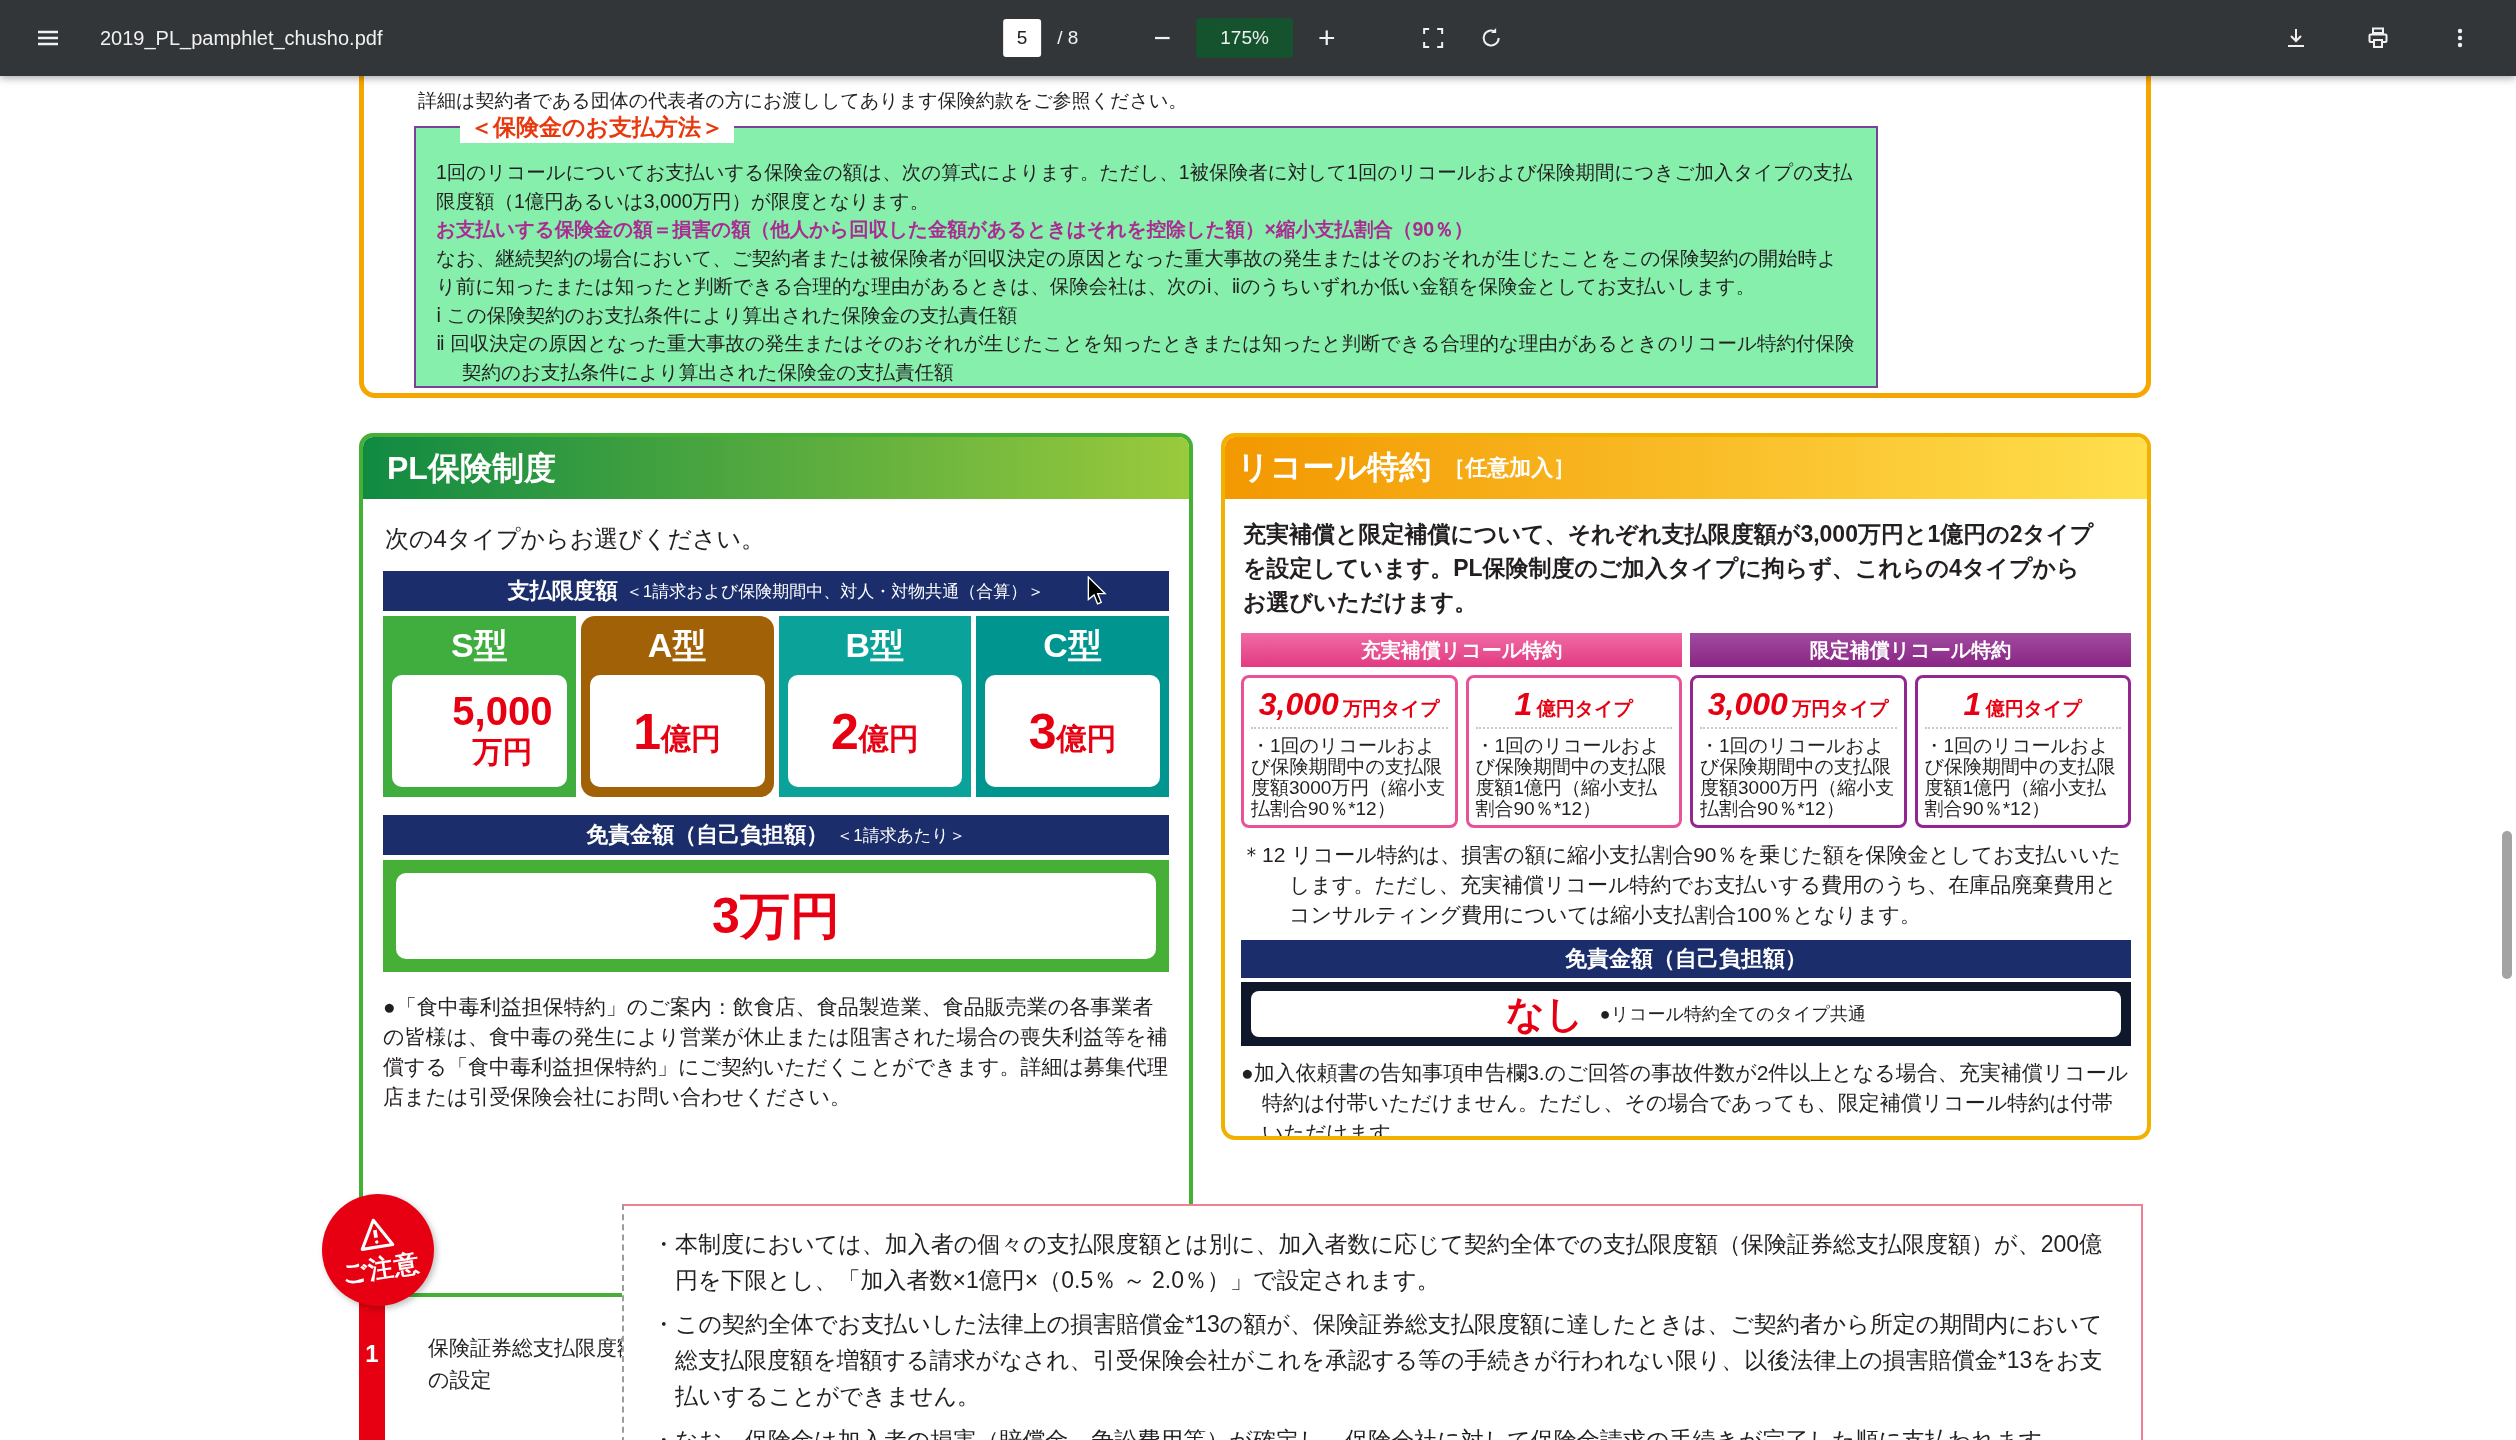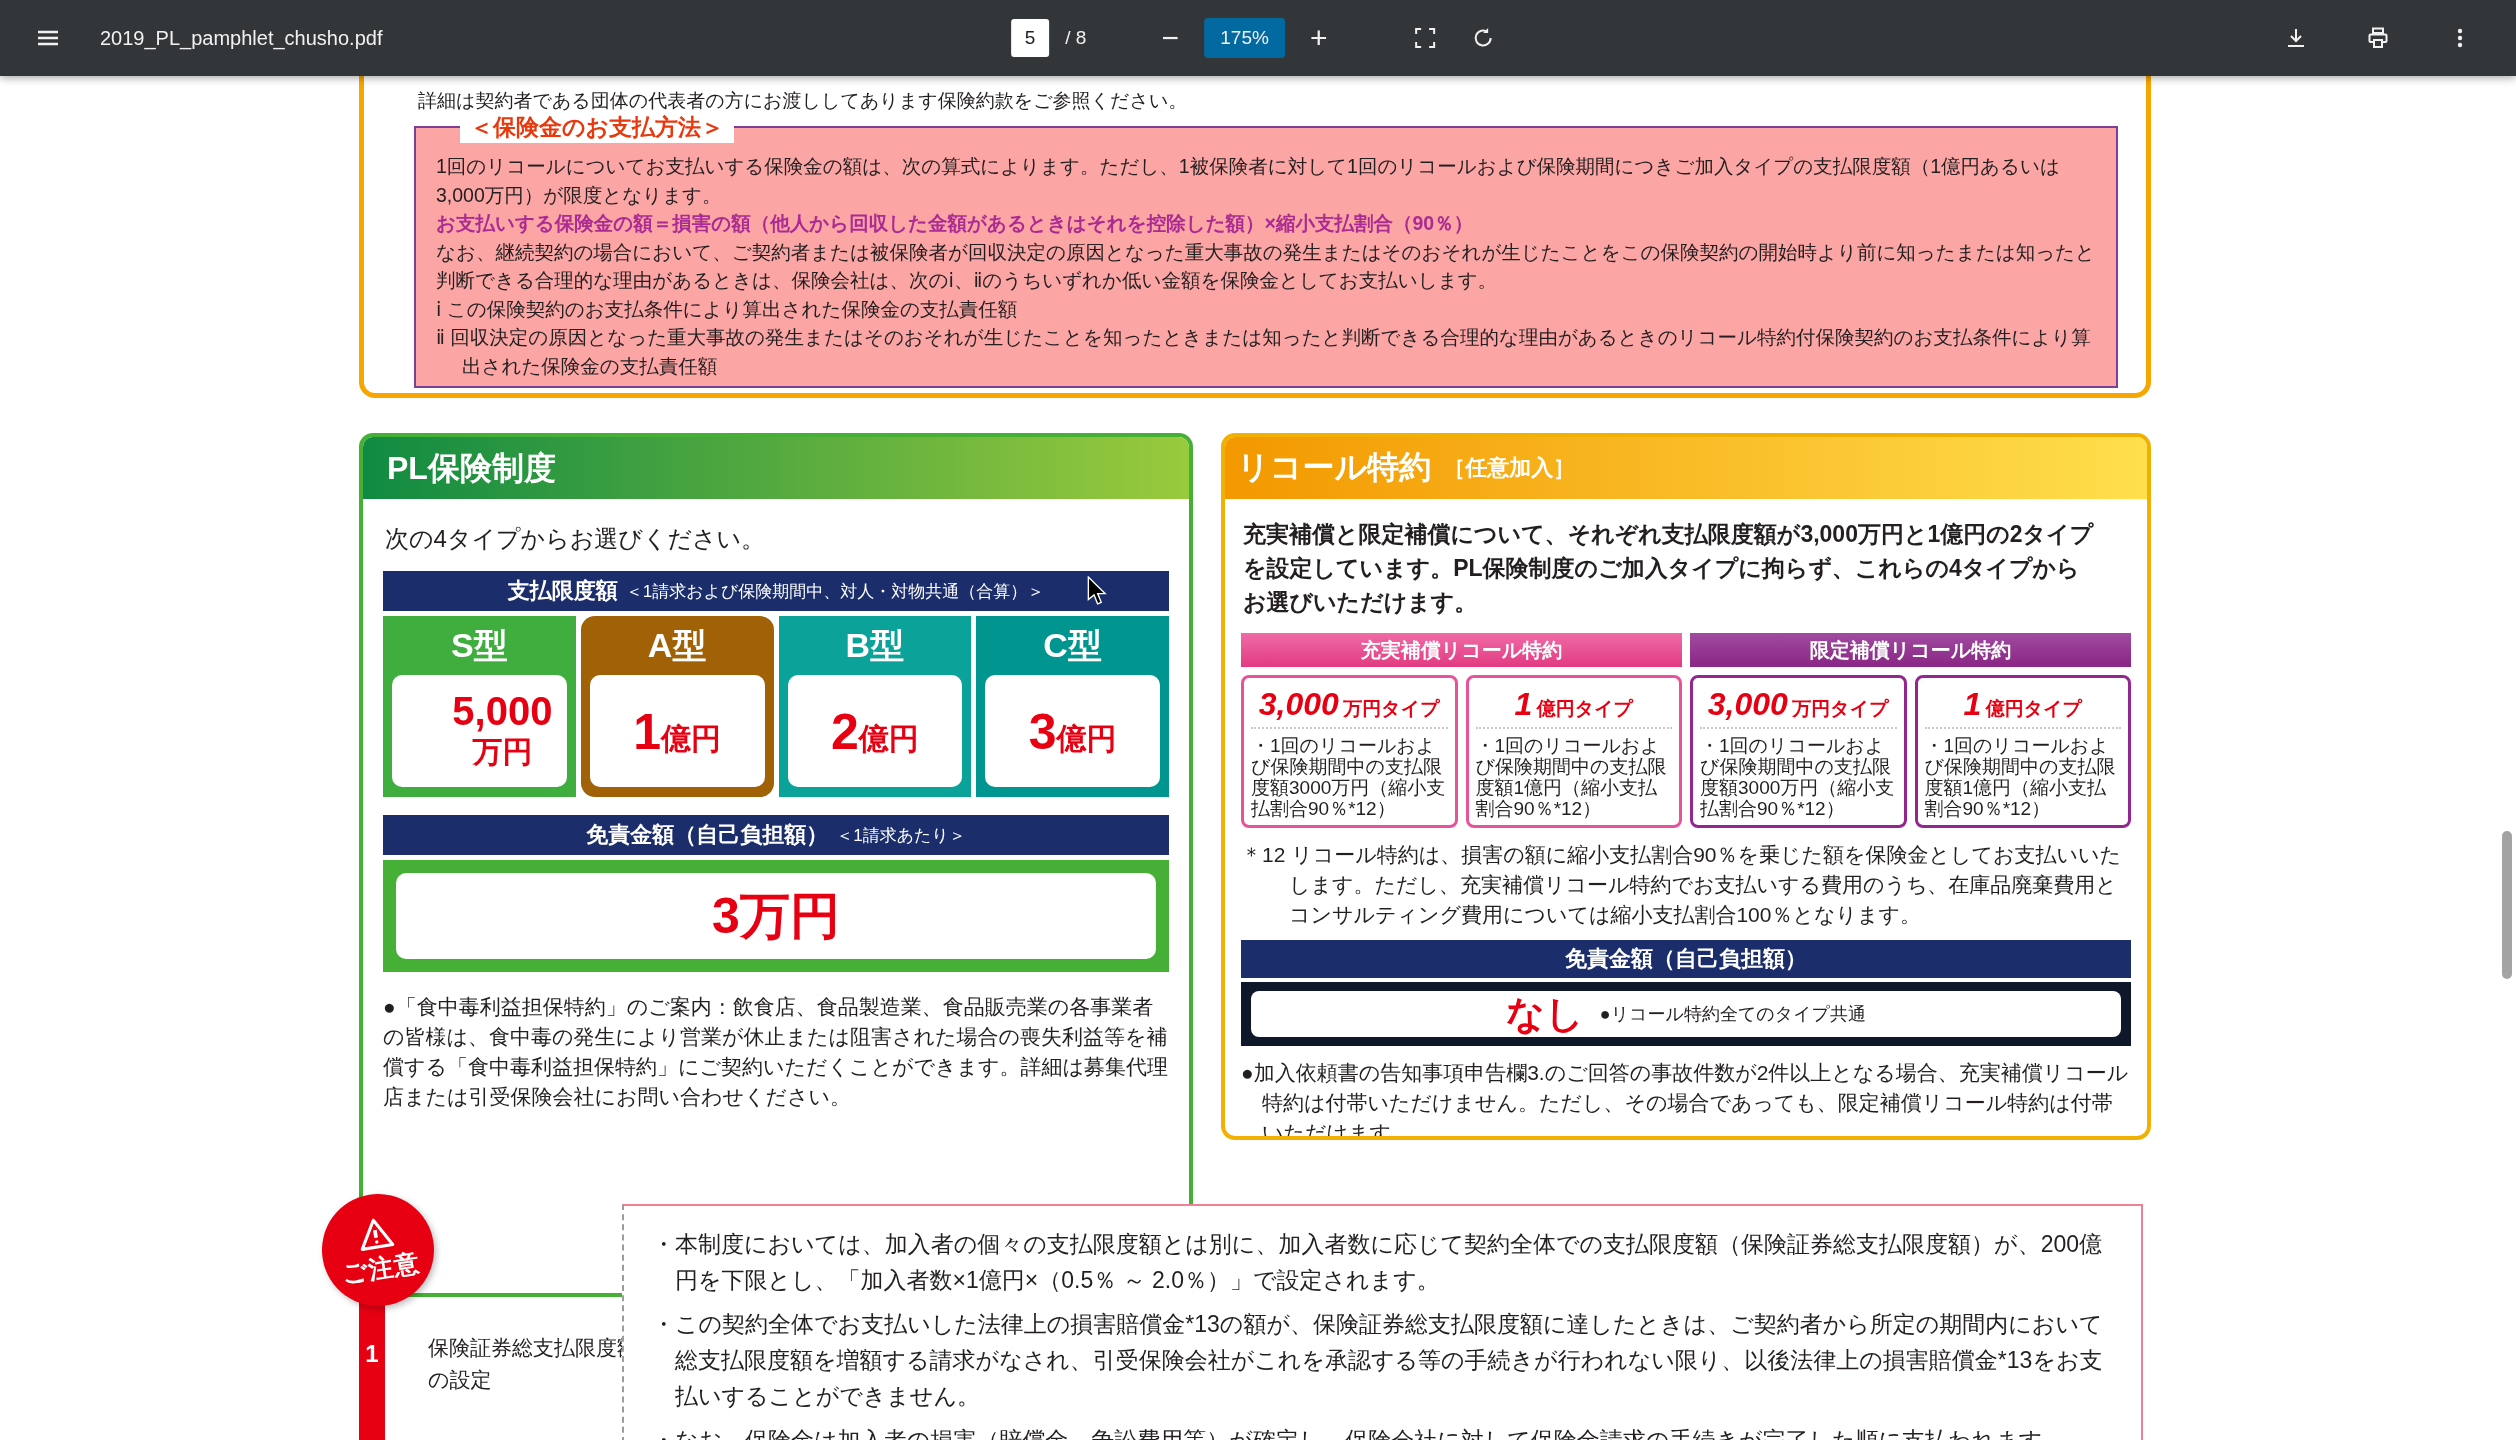--- a/index.html
+++ b/index.html
@@ -13,34 +13,34 @@
   .tb-btn { background:transparent; border:none; color:#f1f1f1; cursor:pointer;
     display:flex; align-items:center; justify-content:center; width:44px; height:44px; border-radius:50%; }
   .tb-title { margin-left:30px; font-size:20px; color:#f1f1f1; white-space:nowrap; }
   .tb-center { position:absolute; left:50%; transform:translateX(-50%); display:flex; align-items:center; gap:14px; }
   .page-box { width:38px; height:38px; background:#ffffff; color:#202124; border-radius:3px;
     display:flex; align-items:center; justify-content:center; font-size:19px; }
   .page-total { font-size:19px; margin-left:2px; }
   .tb-gap { width:36px; }
   .zoom-btn { background:transparent; border:none; color:#f1f1f1; font-size:30px; line-height:1;
     width:40px; height:40px; cursor:pointer; }
-  .zoom-box { background:#0369a1; border-radius:4px; padding:9px 16px; font-size:19px; color:#f1f1f1; }
+  .zoom-box { background:#14532d; border-radius:4px; padding:9px 24px; font-size:19px; color:#f1f1f1; }
   .tb-right { margin-left:auto; display:flex; align-items:center; gap:38px; padding-right:8px; }
 
   
   .content { position:absolute; top:76px; left:0; width:2516px; height:1364px;
     background:#ffffff; overflow:hidden; color:#231f20; }
 
   .orange-box { position:absolute; left:359px; top:-28px; width:1792px; height:350px;
     border:5px solid #f7a600; border-radius:16px; }
 
   .intro-line { position:absolute; left:418px; top:12px; font-size:19px; }
 
-  .purple-box { position:absolute; left:414px; top:50px; width:1704px; height:262px;
-    border:2px solid #7d3f98; background:#fca5a5; padding:24px 20px 0 20px; }
+  .purple-box { position:absolute; left:414px; top:50px; width:1464px; height:262px;
+    border:2px solid #7d3f98; background:#86efac; padding:30px 20px 0 20px; }
   .purple-title { position:absolute; top:-16px; left:44px; background:#fff; padding:0 10px;
     color:#e8380d; font-weight:bold; font-size:23px; }
   .purple-box p { font-size:19.5px; line-height:28.5px; }
   .formula { color:#aa2b92; font-weight:bold; }
   .hang2 { padding-left:26px; text-indent:-26px; }
 
   
   .navy-bar { background:#1b2e6b; color:#fff; height:40px; display:flex; align-items:center;
     justify-content:center; gap:8px; }
   .nb-bold { font-size:22px; font-weight:bold; }

